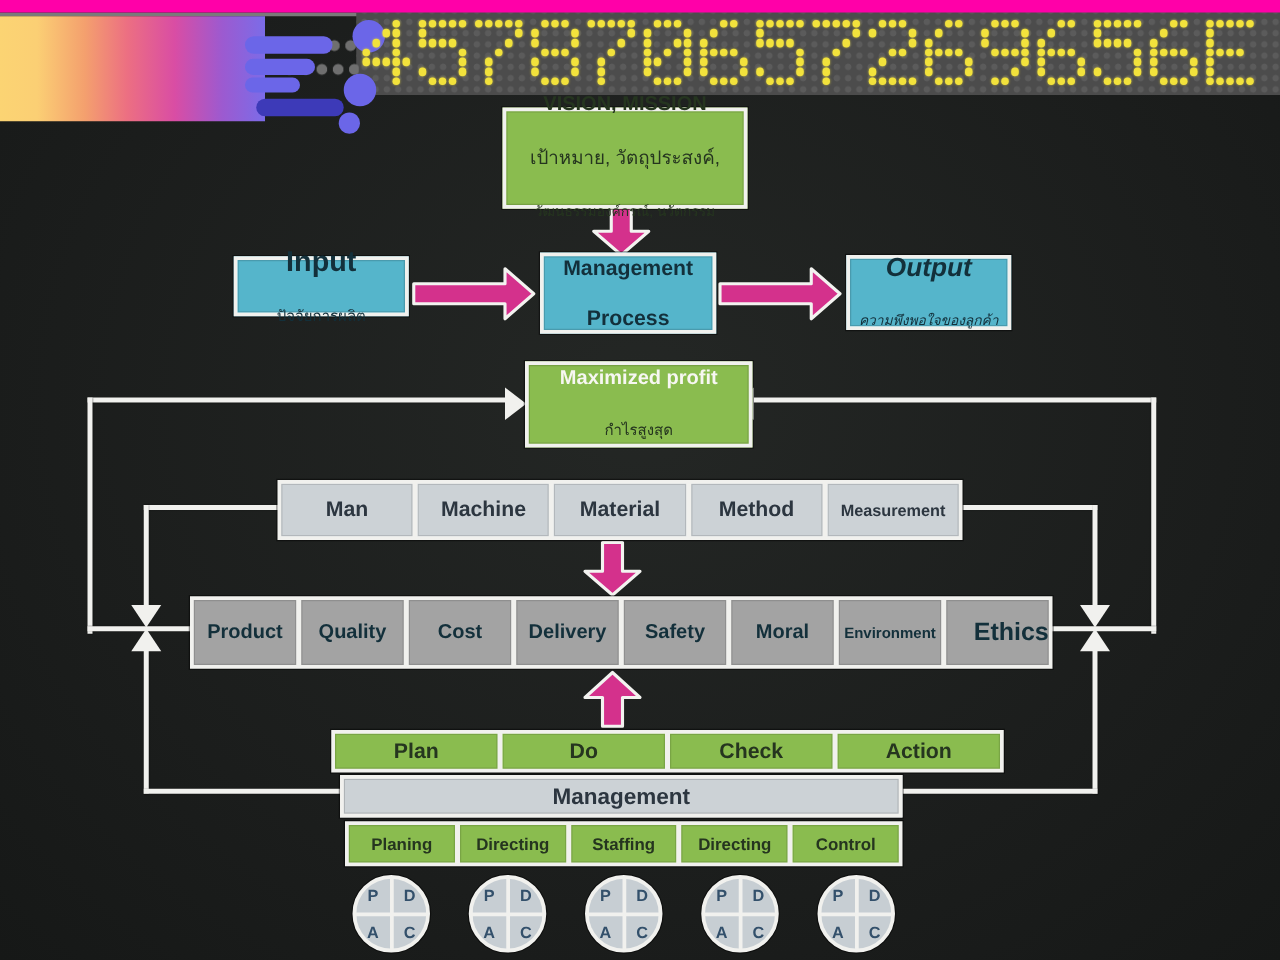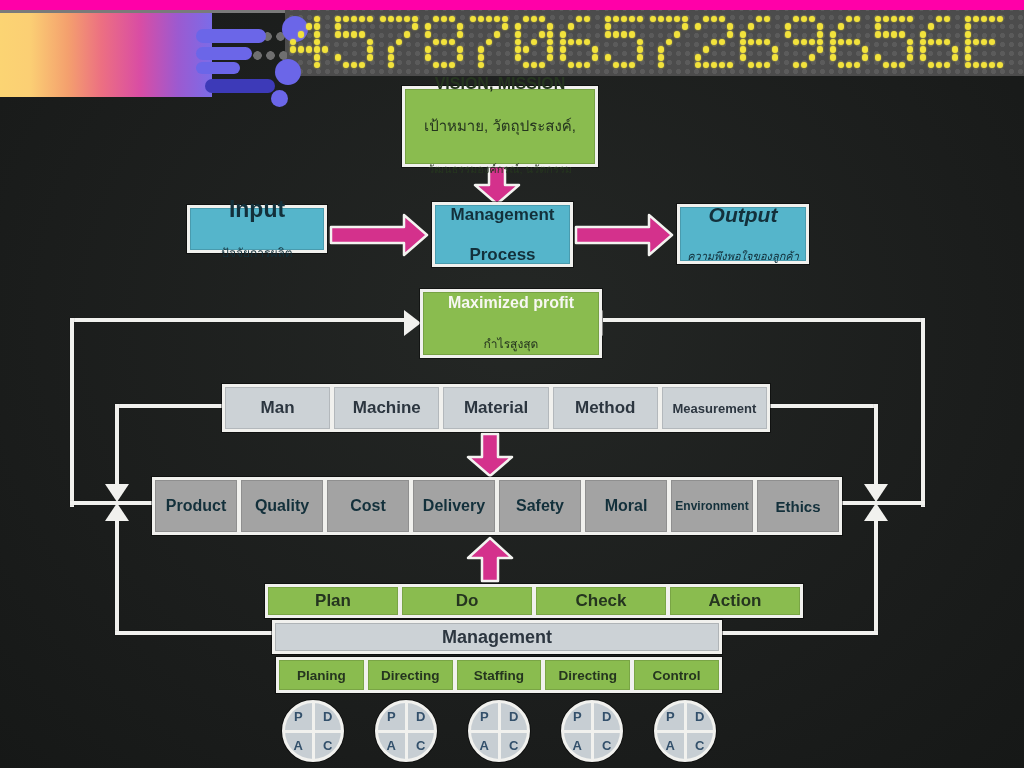--- a/index.html
+++ b/index.html
@@ -47,21 +47,21 @@
 
   
   .row { position:absolute; display:flex; gap:4px; background:#f1f1ee; padding:3px; z-index:5;
     box-shadow: 0 0 0 1px rgba(0,0,0,.45); }
   .cell { flex:1 1 0; display:flex; align-items:center; justify-content:center; text-align:center;
     box-shadow: inset 0 0 0 1px rgba(0,0,0,.12); }
   .resources .cell { background:#ccd2d6; color:#2c3640; font-weight:bold; font-size:17px; }
   .resources .cell:nth-of-type(5) { font-size:13px; }
   .outcomes .cell { background:#a3a3a3; color:#13303b; font-weight:bold; font-size:16px; }
   .outcomes .cell:nth-of-type(7) { font-size:12px; }
-  .outcomes .cell:nth-of-type(8) { font-size:15px; }
+  .outcomes .cell:nth-of-type(8) { font-size:20px;justify-content:flex-end; }
   .pdca-row .cell { background:#8abc4f; color:#25351f; font-weight:bold; font-size:17px; }
   .functions-row .cell { background:#8abc4f; color:#25351f; font-weight:bold; font-size:13.5px; }
 
   
   .wline { position:absolute; background:#f1f1ee; z-index:4; box-shadow:0 0 1px rgba(0,0,0,.5); }
   .tri { position:absolute; width:0; height:0; z-index:4; }
   .tri.down { border-left:12px solid transparent; border-right:12px solid transparent; border-top:18px solid #f1f1ee; }
   .tri.up   { border-left:12px solid transparent; border-right:12px solid transparent; border-bottom:18px solid #f1f1ee; }
   .tri.right{ border-top:13px solid transparent; border-bottom:13px solid transparent; border-left:17px solid #f1f1ee; }
   .tri.left { border-top:13px solid transparent; border-bottom:13px solid transparent; border-right:17px solid #f1f1ee; }

